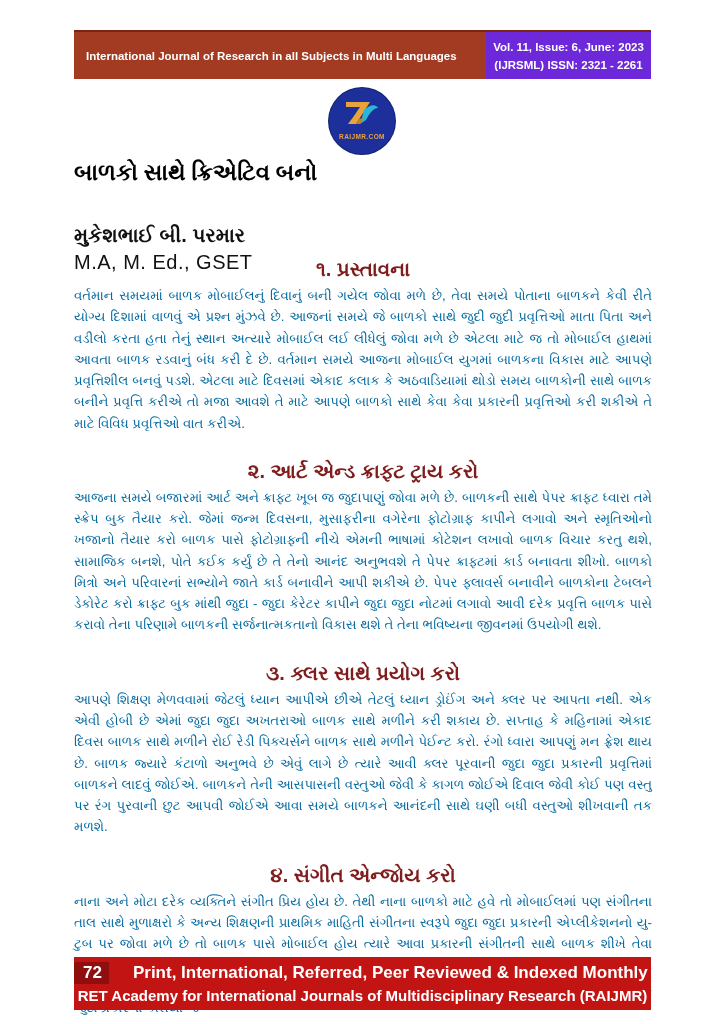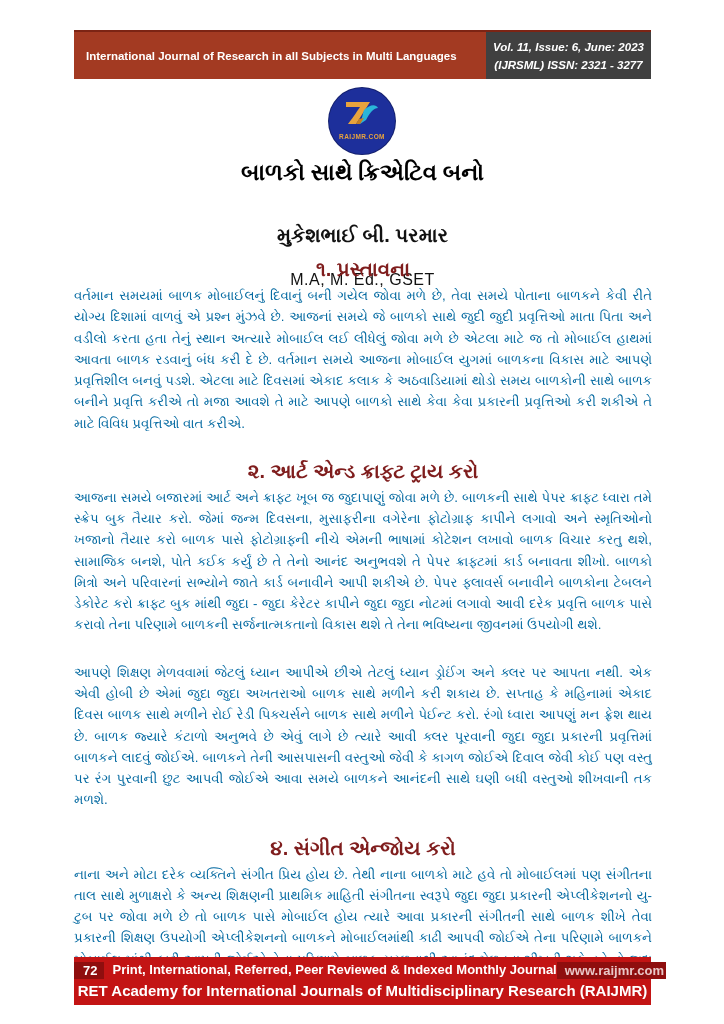--- a/index.html
+++ b/index.html
@@ -25,27 +25,26 @@
   .header-left {
     background: #a33a22;
     color: #ffffff;
     flex: 1 1 auto;
     padding: 7px 10px 6px 12px;
     display: flex; flex-direction: column; justify-content: center;
     gap: 3px;
   }
   .header-left .h-line { font-size: 11.5px; font-weight: bold; line-height: 1.25; white-space: nowrap; }
   .header-right {
-    background: #404040;
+    background: #6d28d9;
     color: #ffffff;
     width: 165px; flex: 0 0 165px;
     padding: 7px 8px 6px 8px;
     display: flex; flex-direction: column; justify-content: center; align-items: center;
     gap: 3px;
-    font-style: italic;
   }
   .header-right .h-line { font-size: 11.5px; font-weight: bold; line-height: 1.25; white-space: nowrap; }
 
   
   .logo-wrap {
     position: absolute; top: 88px; left: 0; right: 0;
     display: flex; justify-content: center;
   }
   .logo-circle {
     width: 66px; height: 66px; border-radius: 50%;
@@ -60,27 +59,27 @@
   }
   .logo-text {
     position: absolute; bottom: 14px; left: 0; right: 0;
     text-align: center;
     color: #e8a33d;
     font-size: 6.5px; font-weight: bold;
     letter-spacing: 0.4px;
   }
 
   
-  .title-block { position: absolute; top: 160px; left: 74px; right: 73px; text-align: center; }
+  .title-block { position: absolute; top: 160px; left: 74px; right: 73px; text-align: left; }
   .article-title {
     font-size: 23px; font-weight: bold; color: #000000;
     font-family: "Liberation Serif", "DejaVu Serif", serif;
   }
   .article-author { margin-top: 38px; font-size: 20px; font-weight: bold; color: #111; }
-  .article-credentials { margin-top: 24px; font-size: 16px; color: #111; letter-spacing: 0.5px; }
+  .article-credentials { margin-top: 4px; font-size: 20px; color: #111; letter-spacing: 0.5px; }
 
   
   .content { position: absolute; top: 258px; left: 74px; width: 578px; }
   .section { margin-bottom: 24px; }
   .section-heading {
     font-size: 20px; font-weight: bold; color: #7f1d1d;
     margin-bottom: 4px;
     text-align: center;
   }
   .section-body {
@@ -91,22 +90,22 @@
   .section.gap-lg { margin-top: 26px; }
 
   
   .footer-bar {
     position: absolute; left: 74px; right: 73px; top: 957px;
     background: #c31414;
     color: #ffffff;
     padding: 5px 0 6px 0;
   }
   .footer-row1 {
-    display: flex; align-items: flex-start;
-    font-size: 13px; font-weight: bold;
+    display: flex; align-items: center;
+    font-size: 17px; font-weight: bold; gap: 16px;
   }
   .footer-pagenum {
     background: #8f0e0e;
     padding: 1px 7px 1px 9px;
     margin-right: 8px;
     flex: 0 0 auto;
   }
   .footer-line1 { flex: 1 1 auto; white-space: nowrap; }
   .footer-site {
     background: #8f0e0e;
@@ -124,21 +123,21 @@
 <body>
 
 <div class="page">
 
   <div class="header-bar">
     <div class="header-left">
       <div class="h-line">International Journal of Research in all Subjects in Multi Languages</div>
     </div>
     <div class="header-right">
       <div class="h-line">Vol. 11, Issue: 6, June: 2023</div>
-      <div class="h-line">(IJRSML) ISSN: 2321 - 3277</div>
+      <div class="h-line">(IJRSML) ISSN: 2321 - 2261</div>
     </div>
   </div>
 
   <div class="logo-wrap">
     <div class="logo-circle">
       <svg class="logo-emblem" viewBox="0 0 36 26" xmlns="http://www.w3.org/2000/svg">
         <path d="M2 2 L26 2 L12 24 L4 24 C10 16 14 10 16 7 L2 7 Z" fill="#e8a33d"></path>
         <path d="M20 10 C26 4 32 4 34 8 C30 8 26 12 22 20 L16 24 C18 18 19 13 20 10 Z" fill="#2ab6d9"></path>
         <path d="M12 24 L16 24 L20 18 L15 19 Z" fill="#c77f1f"></path>
       </svg>
@@ -158,20 +157,21 @@
       <div class="section-heading">૧. પ્રસ્તાવના</div>
       <div class="section-body">વર્તમાન સમયમાં બાળક મોબાઈલનું દિવાનું બની ગયેલ જોવા મળે છે, તેવા સમયે પોતાના બાળકને કેવી રીતે યોગ્ય દિશામાં વાળવું એ પ્રશ્ન મુંઝવે છે. આજનાં સમયે જે બાળકો સાથે જુદી જુદી પ્રવૃત્તિઓ માતા પિતા અને વડીલો કરતા હતા તેનું સ્થાન અત્યારે મોબાઈલ લઈ લીધેલું જોવા મળે છે એટલા માટે જ તો મોબાઈલ હાથમાં આવતા બાળક રડવાનું બંધ કરી દે છે. વર્તમાન સમયે આજના મોબાઈલ યુગમાં બાળકના વિકાસ માટે આપણે પ્રવૃત્તિશીલ બનવું પડશે. એટલા માટે દિવસમાં એકાદ કલાક કે અઠવાડિયામાં થોડો સમય બાળકોની સાથે બાળક બનીને  પ્રવૃત્તિ કરીએ તો મજા આવશે તે માટે આપણે બાળકો સાથે કેવા કેવા પ્રકારની પ્રવૃત્તિઓ કરી શકીએ તે માટે વિવિધ પ્રવૃત્તિઓ વાત કરીએ.</div>
     </div>
 
     <div class="section gap-lg">
       <div class="section-heading">૨. આર્ટ એન્ડ ક્રાફ્ટ ટ્રાય કરો</div>
       <div class="section-body">આજના સમયે બજારમાં  આર્ટ અને ક્રાફ્ટ ખૂબ જ જુદાપાણું જોવા મળે છે. બાળકની સાથે પેપર ક્રાફ્ટ ધ્વારા તમે સ્ક્રેપ બુક તૈયાર કરો. જેમાં જન્મ દિવસના, મુસાફરીના વગેરેના ફોટોગ્રાફ કાપીને લગાવો અને સ્મૃતિઓનો ખજાનો તૈયાર કરો બાળક પાસે ફોટોગ્રાફ્ની નીચે એમની ભાષામાં કોટેશન લખાવો બાળક વિચાર કરતુ થશે, સામાજિક બનશે, પોતે કઈક કર્યું છે તે તેનો આનંદ અનુભવશે તે પેપર ક્રાફ્ટમાં કાર્ડ બનાવતા શીખો. બાળકો મિત્રો અને પરિવારનાં સભ્યોને જાતે કાર્ડ બનાવીને આપી શકીએ છે. પેપર ફ્લાવર્સ બનાવીને બાળકોના ટેબલને ડેકોરેટ કરો ક્રાફ્ટ બુક માંથી જુદા - જુદા કેરેટર કાપીને જુદા જુદા નોટમાં લગાવો આવી દરેક પ્રવૃત્તિ બાળક પાસે કરાવો તેના પરિણામે બાળકની સર્જનાત્મકતાનો વિકાસ થશે તે તેના ભવિષ્યના જીવનમાં ઉપયોગી થશે.</div>
     </div>
 
     <div class="section gap-lg">
+      <div class="section-heading">૩. ક્લર સાથે પ્રયોગ કરો</div>
       <div class="section-body">આપણે શિક્ષણ મેળવવામાં જેટલું ધ્યાન આપીએ છીએ તેટલું ધ્યાન ડ્રોઈંગ અને ક્લર પર આપતા નથી. એક એવી હોબી છે એમાં જુદા જુદા અખતરાઓ બાળક સાથે મળીને કરી શકાય છે. સપ્તાહ કે મહિનામાં એકાદ દિવસ બાળક સાથે મળીને રોઈ રેડી પિક્ચર્સને બાળક સાથે મળીને પેઈન્ટ કરો. રંગો ધ્વારા આપણું મન ફ્રેશ થાય છે. બાળક જ્યારે કંટાળો અનુભવે છે એવું લાગે છે ત્યારે આવી ક્લર પૂરવાની જુદા જુદા પ્રકારની પ્રવૃત્તિમાં બાળકને લાદવું જોઈએ. બાળકને તેની આસપાસની વસ્તુઓ જેવી કે કાગળ જોઈએ દિવાલ જેવી કોઈ પણ વસ્તુ પર રંગ પુરવાની છુટ આપવી જોઈએ આવા સમયે બાળકને આનંદની સાથે ઘણી બધી વસ્તુઓ શીખવાની તક મળશે.</div>
     </div>
 
     <div class="section gap-lg">
       <div class="section-heading">૪. સંગીત એન્જોય કરો</div>
       <div class="section-body">નાના અને મોટા દરેક વ્યક્તિને સંગીત પ્રિય હોય છે. તેથી નાના બાળકો માટે હવે તો મોબાઈલમાં પણ સંગીતના તાલ સાથે મુળાક્ષરો કે અન્ય શિક્ષણની પ્રાથમિક માહિતી સંગીતના સ્વરૂપે જુદા જુદા પ્રકારની એપ્લીકેશનનો યુ-ટુબ પર જોવા મળે છે તો બાળક પાસે મોબાઈલ હોય ત્યારે આવા પ્રકારની સંગીતની સાથે બાળક શીખે તેવા પ્રકારની શિક્ષણ ઉપયોગી  એપ્લીકેશનનો બાળકને મોબાઈલમાંથી કાઢી આપવી જોઈએ તેના પરિણામે બાળકને મોબાઈલ માંથી કાઢી આપવી જોઈએ તેના પરિણામે બાળક સરળતાથી આનંદ મેળવતા શીખવી શકે હવે તો જુદા જુદા પ્રકારના કેશિયો જે</div>
     </div>
 
   </div>
 

